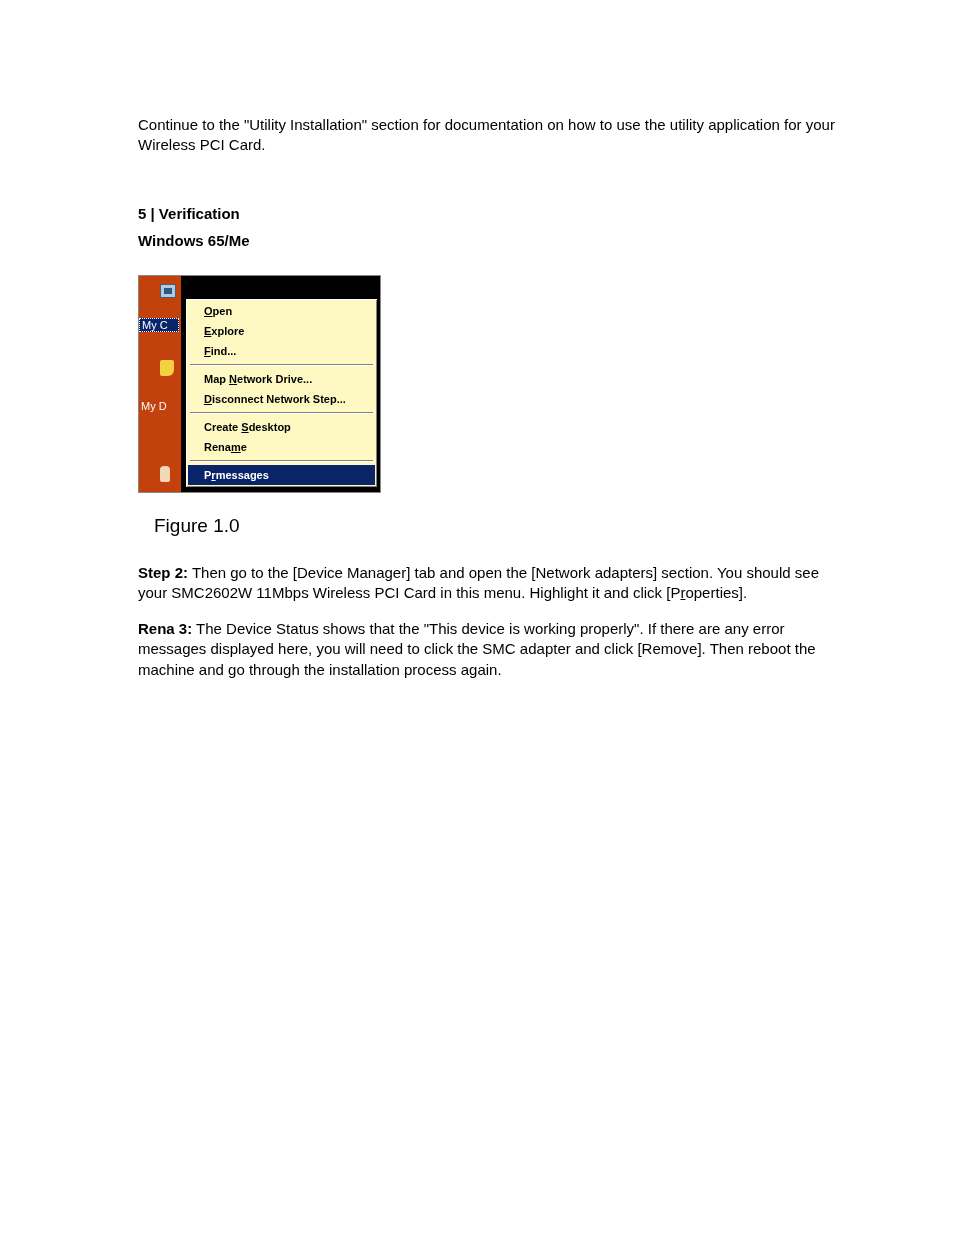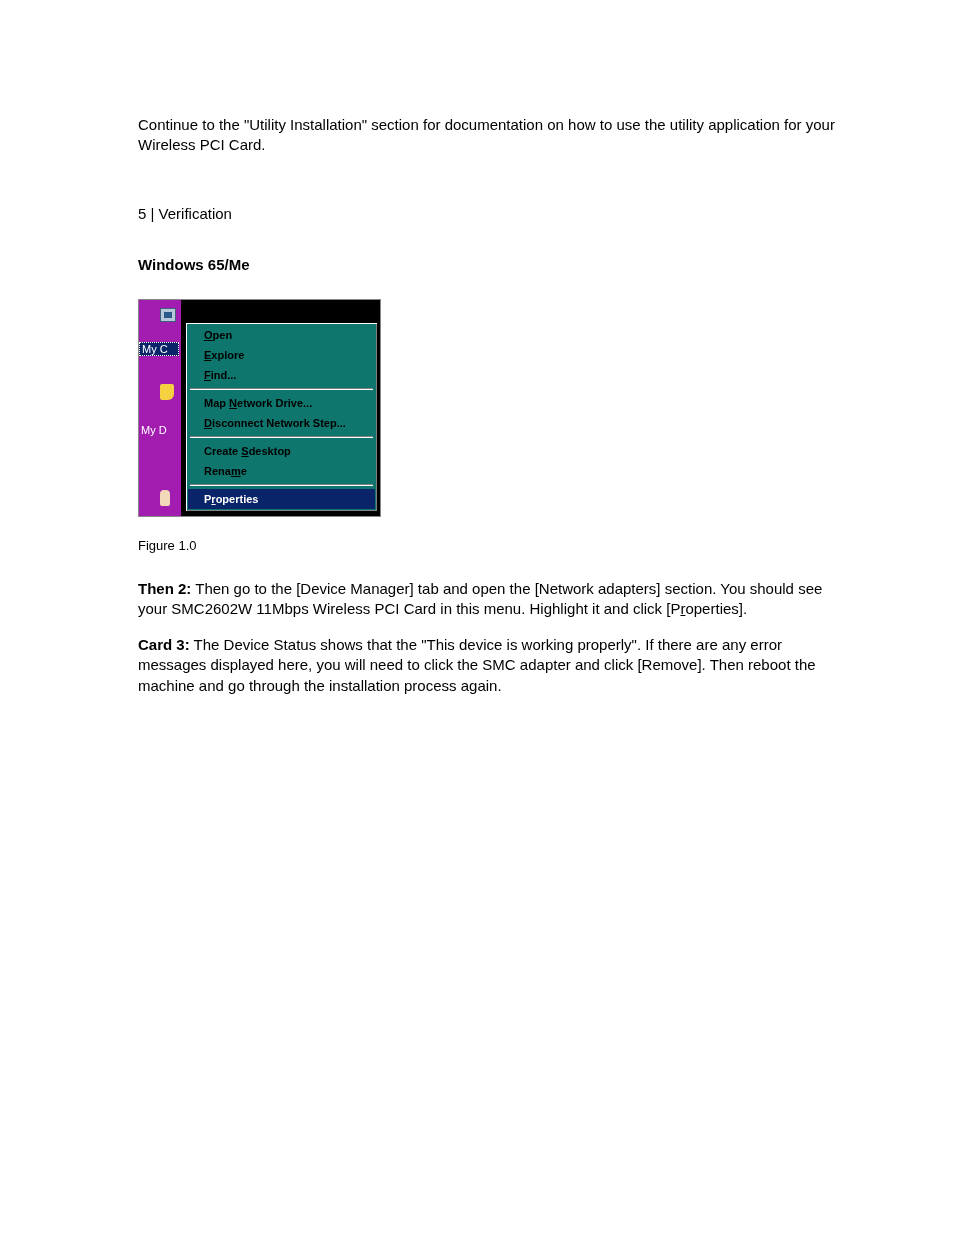--- a/index.html
+++ b/index.html
@@ -14,62 +14,62 @@
   .page {
     padding: 115px 110px 60px 138px;
     box-sizing: border-box;
     width: 954px;
   }
   p {
     margin: 0 0 16px 0;
     line-height: 1.35;
   }
   .section-heading {
-    font-weight: normal;
+    font-weight: bold;
     margin-top: 48px;
-    margin-bottom: 31px;
+    margin-bottom: 7px;
   }
   .subheading {
     font-weight: bold;
     margin-bottom: 24px;
   }
   .step {
     margin-bottom: 16px;
   }
   .step b {
     font-weight: bold;
   }
   .u { text-decoration: underline; }
   .figure-wrap {
     margin: 20px 0 8px 0;
   }
   .caption {
     font-family: Arial, Helvetica, sans-serif;
-    font-size: 13px;
-    margin: 20px 0 24px 0;
+    font-size: 19px;
+    margin: 20px 0 24px 16px;
   }
 
   
   .shot {
     width: 243px;
     height: 218px;
     position: relative;
     background: #000;
     font-family: "MS Sans Serif", Tahoma, Arial, sans-serif;
     font-size: 11px;
     color: #000;
     border: 1px solid #888;
     box-sizing: border-box;
   }
   .desktop-strip {
     position: absolute;
     left: 0; top: 0;
     width: 42px;
     height: 100%;
-    background: #a21caf;
+    background: #c2410c;
   }
   .ico-label {
     position: absolute;
     left: 0;
     width: 40px;
     color: #fff;
     font-size: 11px;
     text-align: left;
     padding-left: 2px;
     box-sizing: border-box;
@@ -108,21 +108,21 @@
     width: 10px; height: 16px;
     background: #f0d8b8;
     border-radius: 4px 4px 2px 2px;
   }
 
   .ctxmenu {
     position: absolute;
     left: 46px;
     top: 22px;
     width: 193px;
-    background: #0f766e;
+    background: #fef9c3;
     border: 1px solid #000;
     box-shadow: inset 1px 1px 0 #fff, inset -1px -1px 0 #808080;
     box-sizing: border-box;
     padding: 2px;
   }
   .mi {
     padding: 3px 8px 3px 16px;
     color: #000;
     line-height: 14px;
     cursor: default;
@@ -166,28 +166,28 @@
         <div class="mi bold"><span class="mnu-u">O</span><span>pen</span></div>
         <div class="mi"><span class="mnu-u">E</span><span>xplore</span></div>
         <div class="mi"><span class="mnu-u">F</span><span>ind...</span></div>
         <div class="msep"></div>
         <div class="mi"><span>Map </span><span class="mnu-u">N</span><span>etwork Drive...</span></div>
         <div class="mi"><span class="mnu-u">D</span><span>isconnect Network Step...</span></div>
         <div class="msep"></div>
         <div class="mi"><span>Create </span><span class="mnu-u">S</span><span>desktop</span></div>
         <div class="mi"><span>Rena</span><span class="mnu-u">m</span><span>e</span></div>
         <div class="msep"></div>
-        <div class="mi sel"><span>P</span><span class="mnu-u">r</span><span>operties</span></div>
+        <div class="mi sel"><span>P</span><span class="mnu-u">r</span><span>messages</span></div>
       </div>
     </div>
   </div>
 
   <p class="caption">Figure 1.0</p>
 
   <p class="step">
-    <b>Then 2:</b><span> Then go to the [Device Manager] tab and open the [Network adapters] section. You should see your SMC2602W 11Mbps Wireless PCI Card in this menu. Highlight it and click [P</span><span class="u">r</span><span>operties].</span>
+    <b>Step 2:</b><span> Then go to the [Device Manager] tab and open the [Network adapters] section. You should see your SMC2602W 11Mbps Wireless PCI Card in this menu. Highlight it and click [P</span><span class="u">r</span><span>operties].</span>
   </p>
 
   <p class="step">
-    <b>Card 3:</b><span> The Device Status shows that the "This device is working properly". If there are any error messages displayed here, you will need to click the SMC adapter and click [Remove]. Then reboot the machine and go through the installation process again.</span>
+    <b>Rena 3:</b><span> The Device Status shows that the "This device is working properly". If there are any error messages displayed here, you will need to click the SMC adapter and click [Remove]. Then reboot the machine and go through the installation process again.</span>
   </p>
 
 </div>
 
 </body></html>

